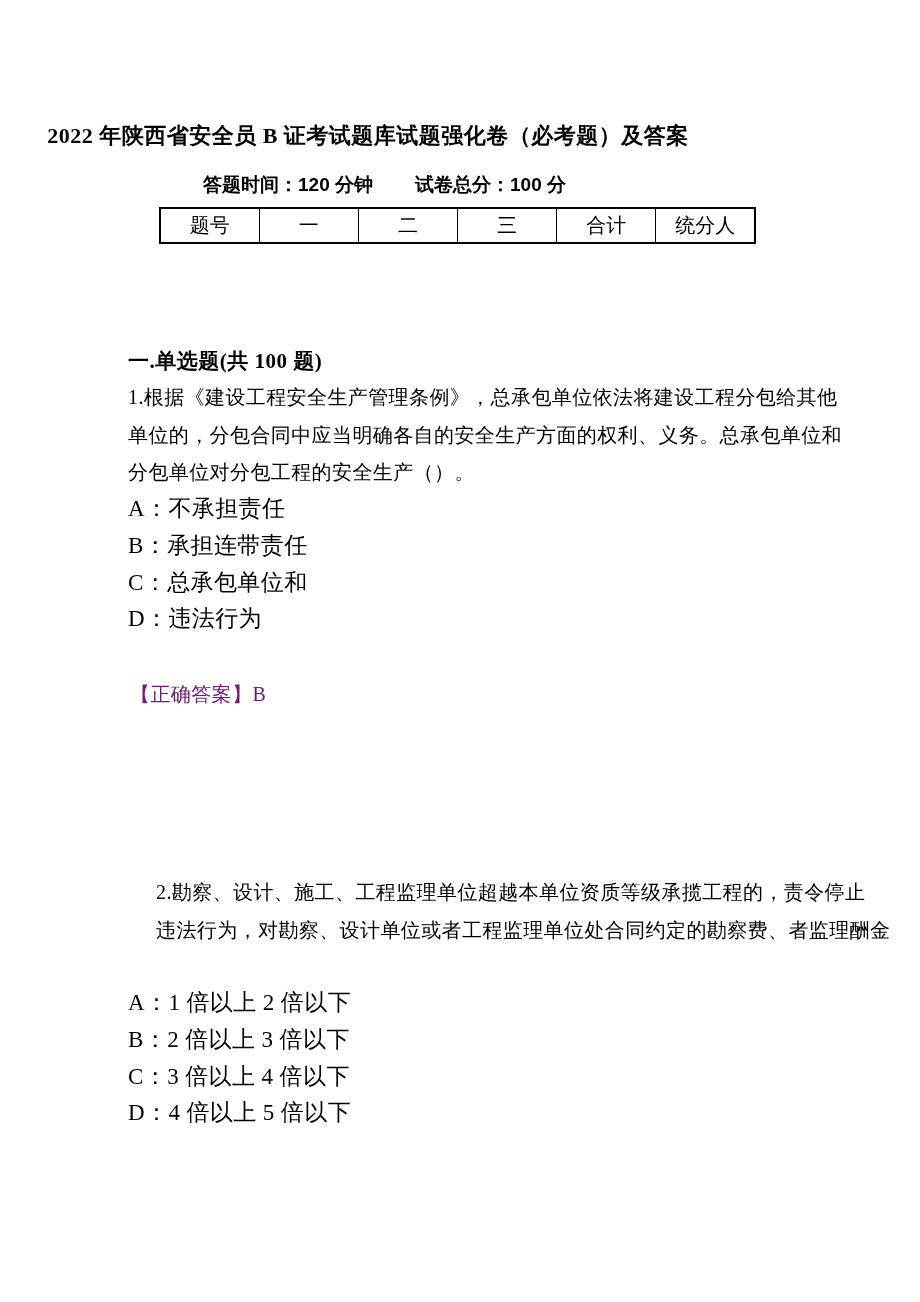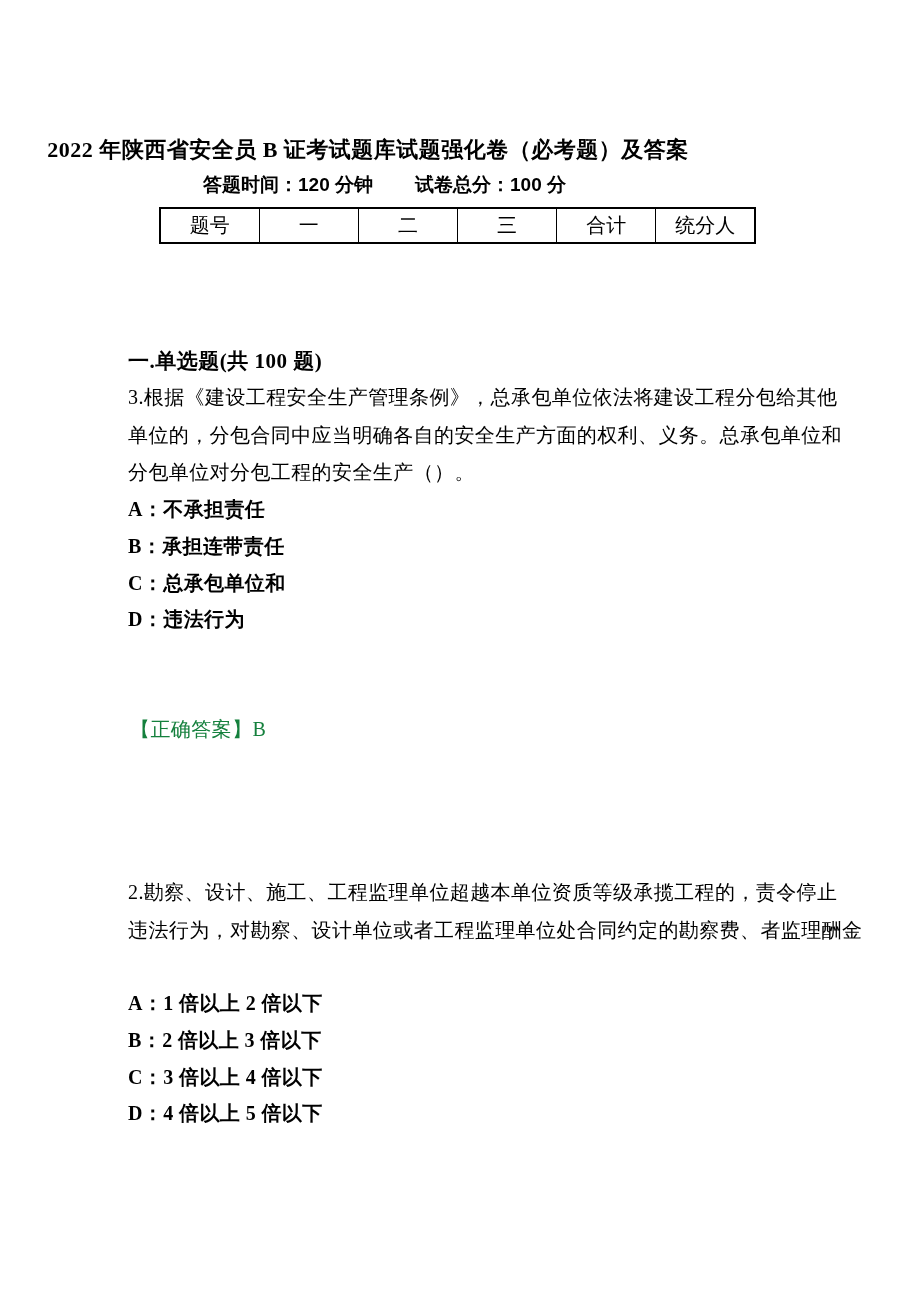--- a/index.html
+++ b/index.html
@@ -2,21 +2,21 @@
 <html><head>
 <meta charset="utf-8">
 <style>
   html,body { margin:0; padding:0; background:#ffffff; }
   .page {
     position:relative; width:920px; height:1302px; background:#ffffff;
     color:#000000; font-family:"Liberation Serif","DejaVu Serif",serif;
     overflow:hidden;
   }
   .doc-title {
-    position:absolute; top:135px; left:0; width:736px;
+    position:absolute; top:121px; left:0; width:736px;
     text-align:center; font-size:22px; font-weight:bold; letter-spacing:0.5px;
     white-space:nowrap;
   }
   .subtitle {
     position:absolute; top:172px; left:0; width:769px;
     display:flex; justify-content:center; gap:42px;
     font-family:"Liberation Sans","DejaVu Sans",sans-serif;
     font-weight:bold; font-size:19px; white-space:nowrap;
   }
   table.score-table {
@@ -29,29 +29,29 @@
     font-weight:normal; overflow:hidden;
   }
   table.score-table th { height:33px; vertical-align:middle; }
   table.score-table td { height:40px; vertical-align:top; padding-top:4px; }
   .section-heading {
     position:absolute; top:347px; left:128px;
     font-size:21px; font-weight:bold; letter-spacing:0.5px; white-space:nowrap;
   }
   .q-text { position:absolute; left:128px; width:690px; font-size:20px; letter-spacing:0.4px; }
   .q-text .q-line { height:37.6px; line-height:37.6px; white-space:nowrap; }
-  .q-options { position:absolute; left:128px; width:690px; font-size:20px; letter-spacing:0.4px;font-weight:bold; }
+  .q-options { position:absolute; left:128px; width:690px; font-size:23px; letter-spacing:0.4px; }
   .q-options .option { height:36.8px; line-height:36.8px; white-space:nowrap; }
   #q1-text { top:379px; }
   #q1-options { top:491px; }
   .answer-line {
     position:absolute; left:130px; top:681px; font-size:20px; line-height:26px;
-    color:#15803d; letter-spacing:0.4px; white-space:nowrap;margin-top:35px;
+    color:#701a75; letter-spacing:0.4px; white-space:nowrap;
   }
-  #q2-text { top:874px; }
+  #q2-text { top:874px;margin-left:28px; }
   #q2-options { top:985px; }
 </style>
 </head>
 <body>
 
 <div class="page">
 
   <div class="doc-title">2022 年陕西省安全员 B 证考试题库试题强化卷（必考题）及答案</div>
 
   <div class="subtitle">
@@ -68,21 +68,21 @@
         <th>三</th>
         <th>合计</th>
         <th>统分人</th>
       </tr>
     </tbody>
   </table>
 
   <div class="section-heading">一.单选题(共 100 题)</div>
 
   <div class="q-text" id="q1-text">
-    <div class="q-line">3.根据《建设工程安全生产管理条例》，总承包单位依法将建设工程分包给其他</div>
+    <div class="q-line">1.根据《建设工程安全生产管理条例》，总承包单位依法将建设工程分包给其他</div>
     <div class="q-line">单位的，分包合同中应当明确各自的安全生产方面的权利、义务。总承包单位和</div>
     <div class="q-line">分包单位对分包工程的安全生产（）。</div>
   </div>
 
   <div class="q-options" id="q1-options">
     <div class="option">A：不承担责任</div>
     <div class="option">B：承担连带责任</div>
     <div class="option">C：总承包单位和</div>
     <div class="option">D：违法行为</div>
   </div>

